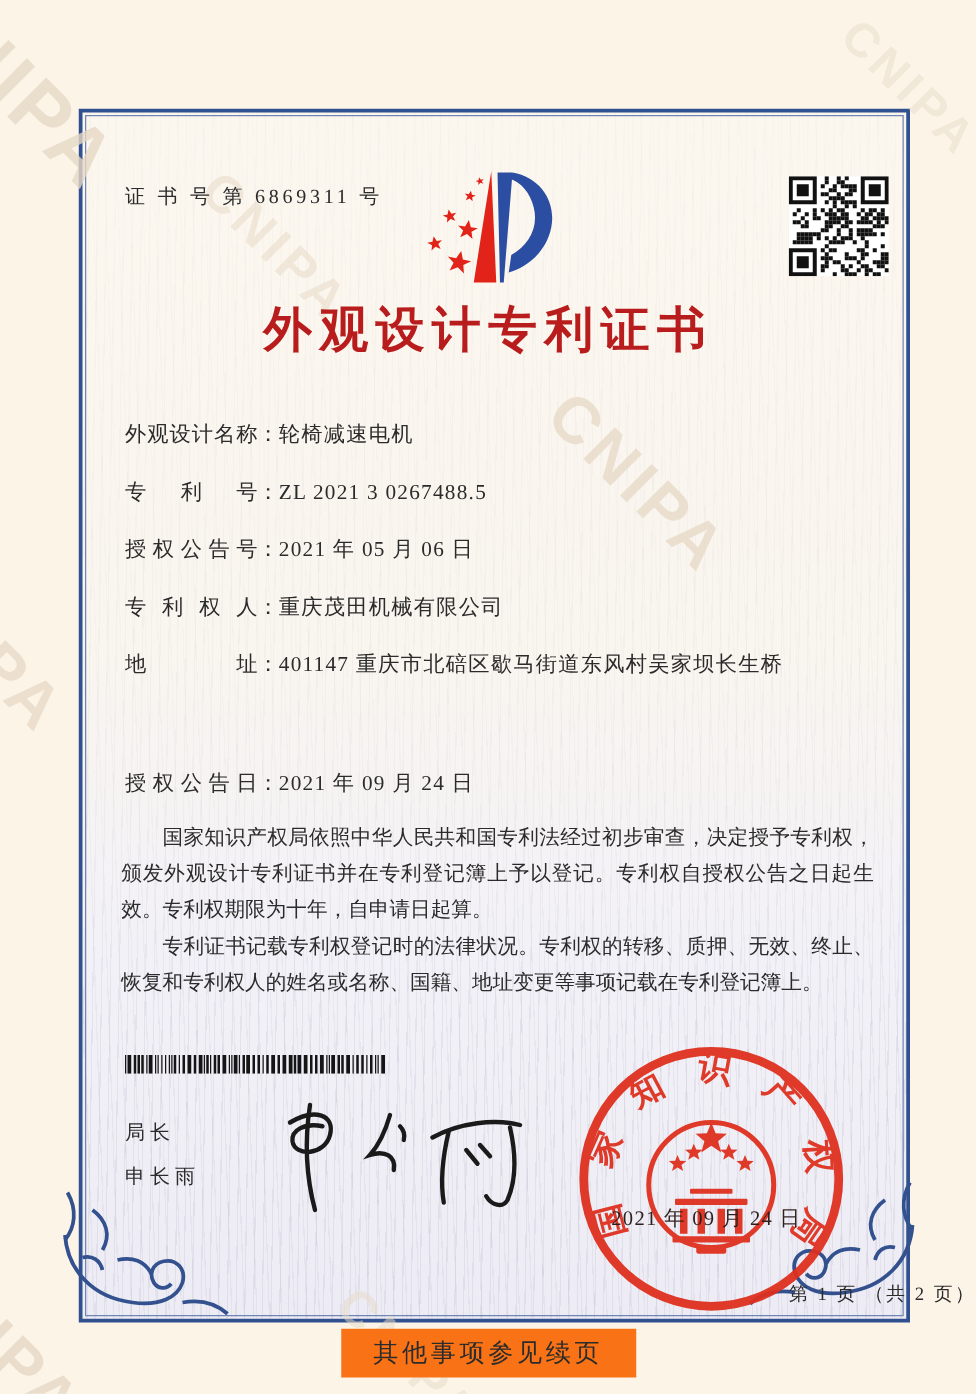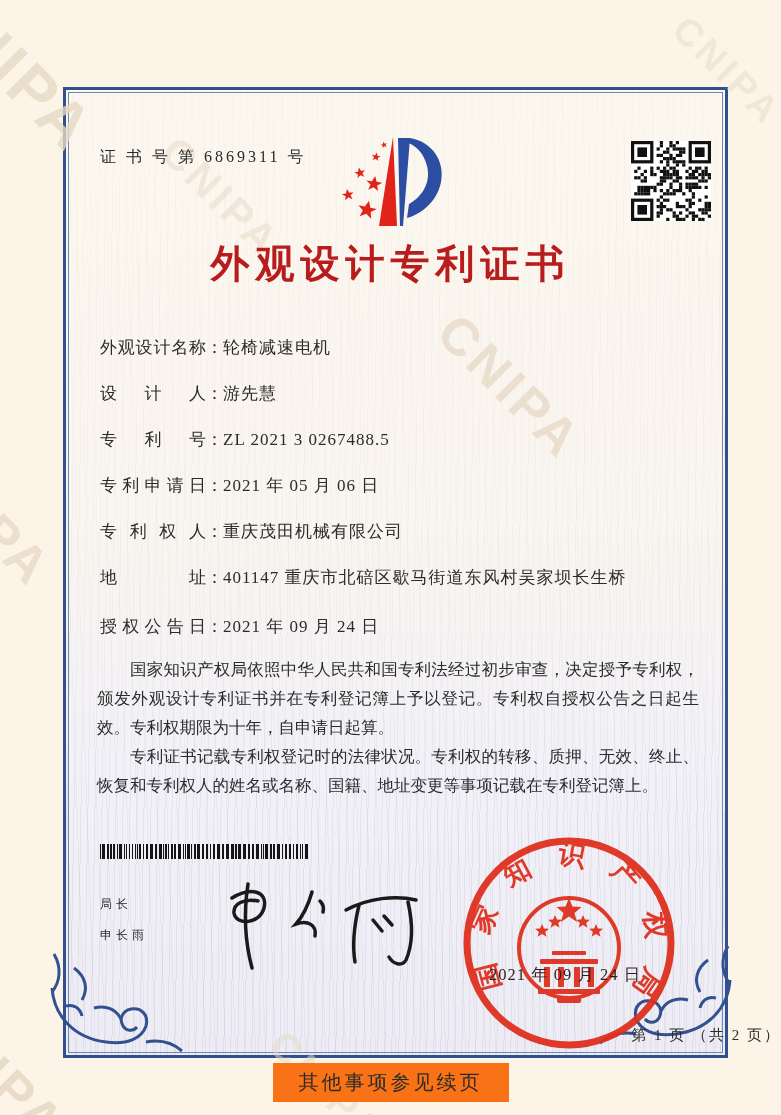--- a/index.html
+++ b/index.html
@@ -44,21 +44,21 @@
   .fields{left:100px;top:337px;z-index:2;font-size:17px;}
   .row{margin-bottom:25px;height:21px;line-height:21px;white-space:nowrap;}
   .lbl{display:inline-block;width:106px;text-align:justify;text-align-last:justify;vertical-align:top;}
   .colon{display:inline-block;vertical-align:top;}
   .val{display:inline-block;vertical-align:top;letter-spacing:1px;}
   .grantrow{left:0;top:616px;width:781px;z-index:2;font-size:17px;height:21px;line-height:21px;padding-left:18px;}
   .grant1{position:absolute;left:100px;white-space:nowrap;}
   .grant2{position:absolute;left:365px;white-space:nowrap;}
   .paras{left:97px;top:655px;width:602px;z-index:2;font-size:16.5px;line-height:29px;text-align:justify;}
   .paras p{margin:0;text-indent:2em;}
-  .director{left:100px;top:896px;z-index:4;font-size:12px;letter-spacing:4px;}
+  .director{left:100px;top:896px;z-index:4;font-size:16px;letter-spacing:4px;}
   .director div{margin-bottom:14px;}
   .pagenote{left:0;right:0;top:1026px;text-align:right;z-index:2;font-size:15px;letter-spacing:2px;}
   .contnote{
     left:50%;top:1063px;transform:translateX(-50%);z-index:5;
     background:#f97316;padding:6px 26px;font-size:20px;letter-spacing:3px;white-space:nowrap;
   }
   .sealdate{
     left:489px;top:964px;width:185px;z-index:5;font-size:16.5px;
     color:#2e1f1c;letter-spacing:1px;white-space:nowrap;
   }
@@ -307,27 +307,24 @@
     </svg>
 </div>
 
 <div class="abs title">外观设计专利证书</div>
 
 <div class="abs fields">
   <div class="row">
     <span class="lbl">外观设计名称</span><span class="colon">：</span><span class="val">轮椅减速电机</span>
   </div>
   <div class="row">
-    <span class="lbl">设计人</span><span class="colon">：</span><span class="val">游先慧</span>
-  </div>
-  <div class="row">
     <span class="lbl">专利号</span><span class="colon">：</span><span class="val">ZL 2021 3 0267488.5</span>
   </div>
   <div class="row">
-    <span class="lbl">专利申请日</span><span class="colon">：</span><span class="val">2021 年 05 月 06 日</span>
+    <span class="lbl">授权公告号</span><span class="colon">：</span><span class="val">2021 年 05 月 06 日</span>
   </div>
   <div class="row">
     <span class="lbl">专利权人</span><span class="colon">：</span><span class="val">重庆茂田机械有限公司</span>
   </div>
   <div class="row">
     <span class="lbl">地址</span><span class="colon">：</span><span class="val">401147 重庆市北碚区歇马街道东风村吴家坝长生桥</span>
   </div>
 </div>
 
 <div class="abs grantrow">

